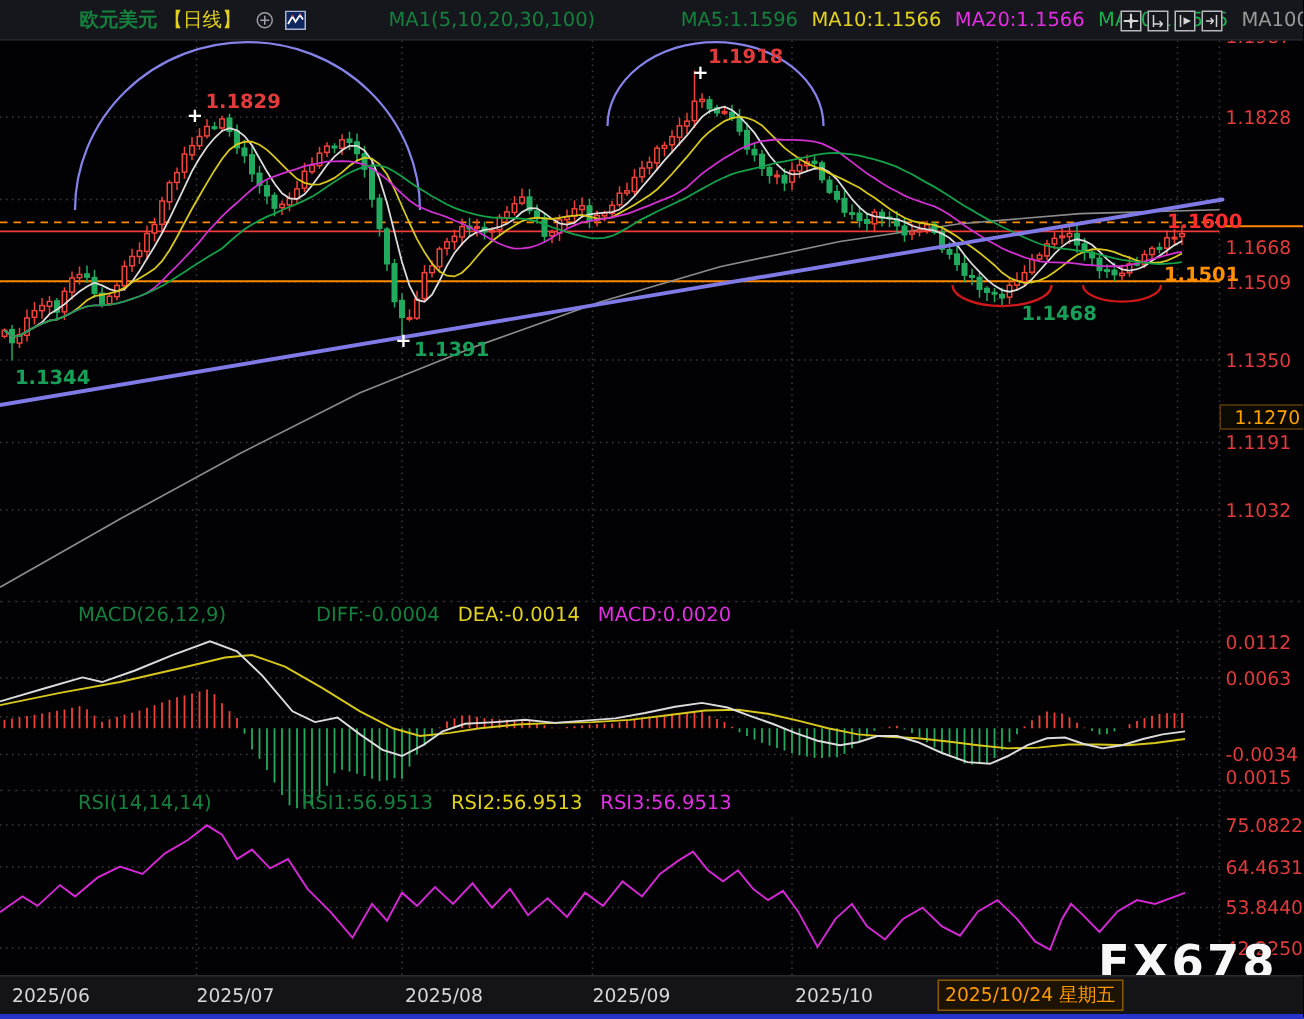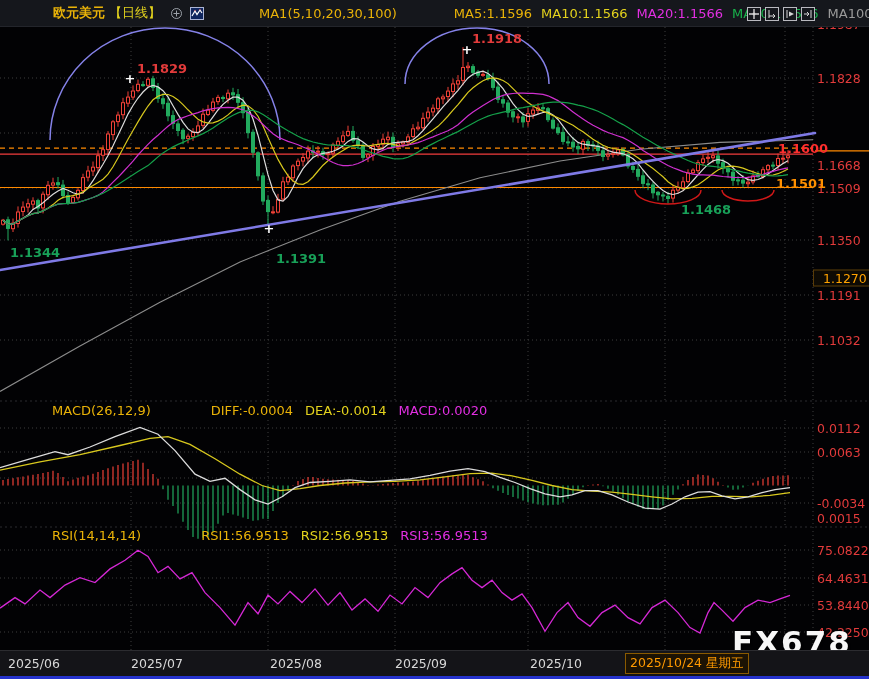--- a/index.html
+++ b/index.html
@@ -3,21 +3,21 @@
 <meta charset="utf-8">
 <style>
   html,body{margin:0;padding:0;background:#000;}
   .screen{position:relative;width:869px;height:679px;background:#020204;overflow:hidden;
           font-family:"DejaVu Sans","Liberation Sans",sans-serif;}
   
   .hdr{position:absolute;left:0;top:0;width:869px;height:27px;background:#15171c;
        border-bottom:1px solid #23252b;display:flex;align-items:center;padding-left:5px;box-sizing:border-box;
        font-size:13px;white-space:nowrap;z-index:30;}
   .hdr-seg{margin-right:9px;}
-  .c-white{color:#eab308;padding-left:48px;} .c-yellow{color:#e3d21d;} .c-magenta{color:#e22fe2;}
+  .c-white{color:#15803d;padding-left:48px;} .c-yellow{color:#e3d21d;} .c-magenta{color:#e22fe2;}
   .c-green{color:#17b24a;} .c-gray{color:#9a9a9a;}
   .hdr-icon{display:inline-flex;align-items:center;justify-content:center;margin-right:7px;}
   .toolbar{position:absolute;right:54px;top:7px;display:flex;gap:4px;z-index:31;}
   .tool-btn{width:14px;height:14px;border:1px solid #b9b9bf;display:flex;align-items:center;justify-content:center;
             background:#15171c;box-sizing:border-box;cursor:pointer;}
   
   #chart-svg{position:absolute;left:0;top:0;z-index:5;}
   
   .axis-label{position:absolute;left:817px;color:#e23b3b;font-size:12.5px;z-index:20;transform:translateY(-50%);}
   .axis-label.boxed{color:#ffa200;background:#0d0a04;border:1px solid #5a3c08;padding:0 9px;left:813px;}
@@ -663,21 +663,21 @@
       <span class="axis-label" style="top: 578px;">64.4631</span>
       <span class="axis-label" style="top: 605px;">53.8440</span>
       <span class="axis-label" style="top: 632px;">42.2250</span>
     </div>
   <div id="annotation-layer">
       <span class="anno" style="left: 137px; top: 61px; color: rgb(226, 59, 59);">1.1829</span>
       <span class="cross-mark" style="left: 130px; top: 78px;">+</span>
       <span class="anno" style="left: 472px; top: 31px; color: rgb(226, 59, 59);">1.1918</span>
       <span class="cross-mark" style="left: 467px; top: 49px;">+</span>
       <span class="anno" style="left: 10px; top: 245px; color: rgb(24, 160, 88);">1.1344</span>
-      <span class="anno" style="left: 276px; top: 226px; color: rgb(24, 160, 88); margin-top: 25px;">1.1391</span>
+      <span class="anno" style="left: 276px; top: 226px; color: rgb(24, 160, 88);">1.1391</span>
       <span class="cross-mark" style="left: 269px; top: 228px;">+</span>
       <span class="anno" style="left: 681px; top: 202px; color: rgb(24, 160, 88);">1.1468</span>
       <span class="anno" style="left: 778px; top: 141px; color: rgb(255, 46, 46);">1.1600</span>
       <span class="anno" style="left: 776px; top: 176px; color: rgb(255, 144, 0);">1.1501</span>
     </div>
 
   <div class="time-axis">
     <div id="time-labels">
         <span class="time-label" style="left: 8px;">2025/06</span>
         <span class="time-label" style="left: 131px;">2025/07</span>

